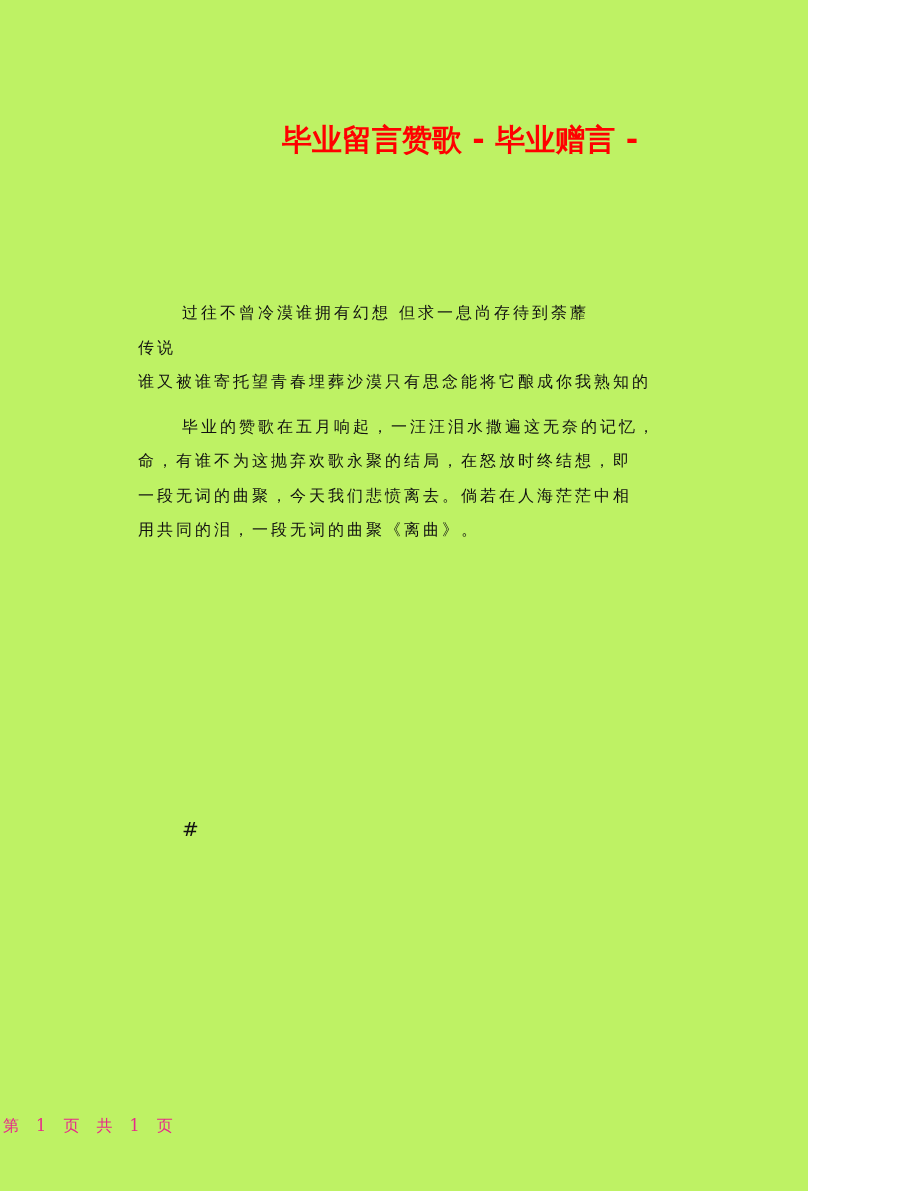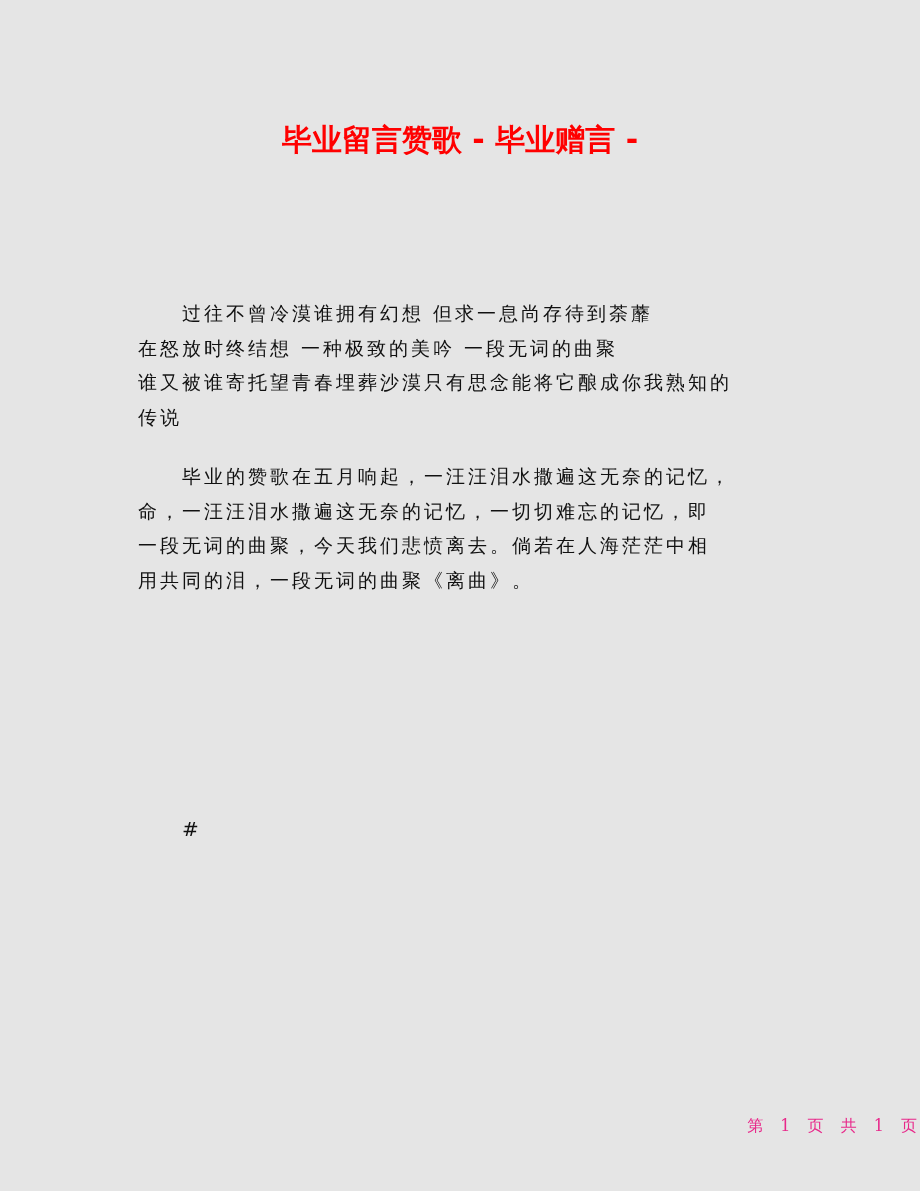--- a/index.html
+++ b/index.html
@@ -11,43 +11,43 @@
       width: 920px;
       height: 1191px;
       position: relative;
       overflow: hidden;
       font-family: "DejaVu Sans", "Liberation Sans", sans-serif;
       color: #111111;
     }
     .page {
       position: absolute;
       left: 0; top: 0;
-      width: 920px;
+      width: 808px;
       height: 1191px;
-      background: #e5e5e5;
+      background: #bef264;
     }
     .title {
       position: absolute;
       left: 0;
       width: 920px;
       top: 118px;
       text-align: center;
       font-size: 30px;
       font-weight: bold;
       color: #ff0000;
       letter-spacing: 0px;
       line-height: 44px;
       white-space: nowrap;
     }
     .body-text {
       position: absolute;
       left: 138px;
       width: 650px;
       top: 296px;
-      font-size: 19px;
+      font-size: 16px;
       line-height: 34.5px;
       letter-spacing: 3px;
       color: #111111;
     }
     .line {
       display: block;
       white-space: nowrap;
       height: 34.5px;
     }
     .indent {
@@ -59,46 +59,45 @@
       top: 812px;
       font-size: 20px;
       line-height: 34px;
       color: #111111;
     }
     .footer {
       position: absolute;
       left: 0;
       width: 920px;
       top: 1114px;
-      text-align: right;
+      text-align: left;
       font-family: "DejaVu Serif", "Liberation Serif", serif;
       font-size: 16px;
       color: #e8288a;
       line-height: 24px;
       word-spacing: 6px;
     }
     .footer span { margin: 0 3px; }
   </style>
 </head>
 <body>
 
 <div class="page">
 
   <div class="title">毕业留言赞歌 - 毕业赠言 -</div>
 
   <div class="body-text">
     <div>
       <span class="line indent">过往不曾冷漠谁拥有幻想 但求一息尚存待到荼蘼</span>
-      <span class="line">在怒放时终结想 一种极致的美吟 一段无词的曲聚</span>
+      <span class="line">传说</span>
       <span class="line">谁又被谁寄托望青春埋葬沙漠只有思念能将它酿成你我熟知的</span>
-      <span class="line">传说</span>
     </div>
-    <div style="margin-top:25px;">
+    <div style="margin-top:10px;">
       <span class="line indent">毕业的赞歌在五月响起，一汪汪泪水撒遍这无奈的记忆，</span>
-      <span class="line">命，一汪汪泪水撒遍这无奈的记忆，一切切难忘的记忆，即</span>
+      <span class="line">命，有谁不为这抛弃欢歌永聚的结局，在怒放时终结想，即</span>
       <span class="line">一段无词的曲聚，今天我们悲愤离去。倘若在人海茫茫中相</span>
       <span class="line">用共同的泪，一段无词的曲聚《离曲》。</span>
     </div>
   </div>
 
   <div class="hash">#</div>
 
   <div class="footer">
     <span>第</span>
     <span>1</span>

